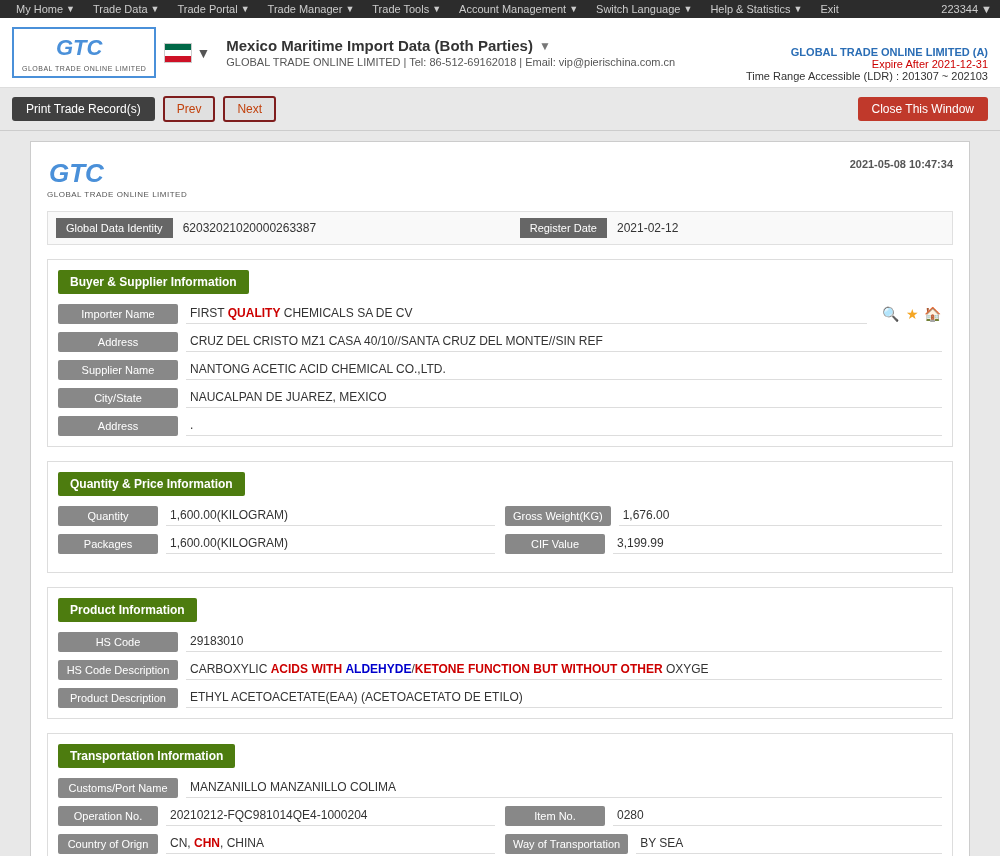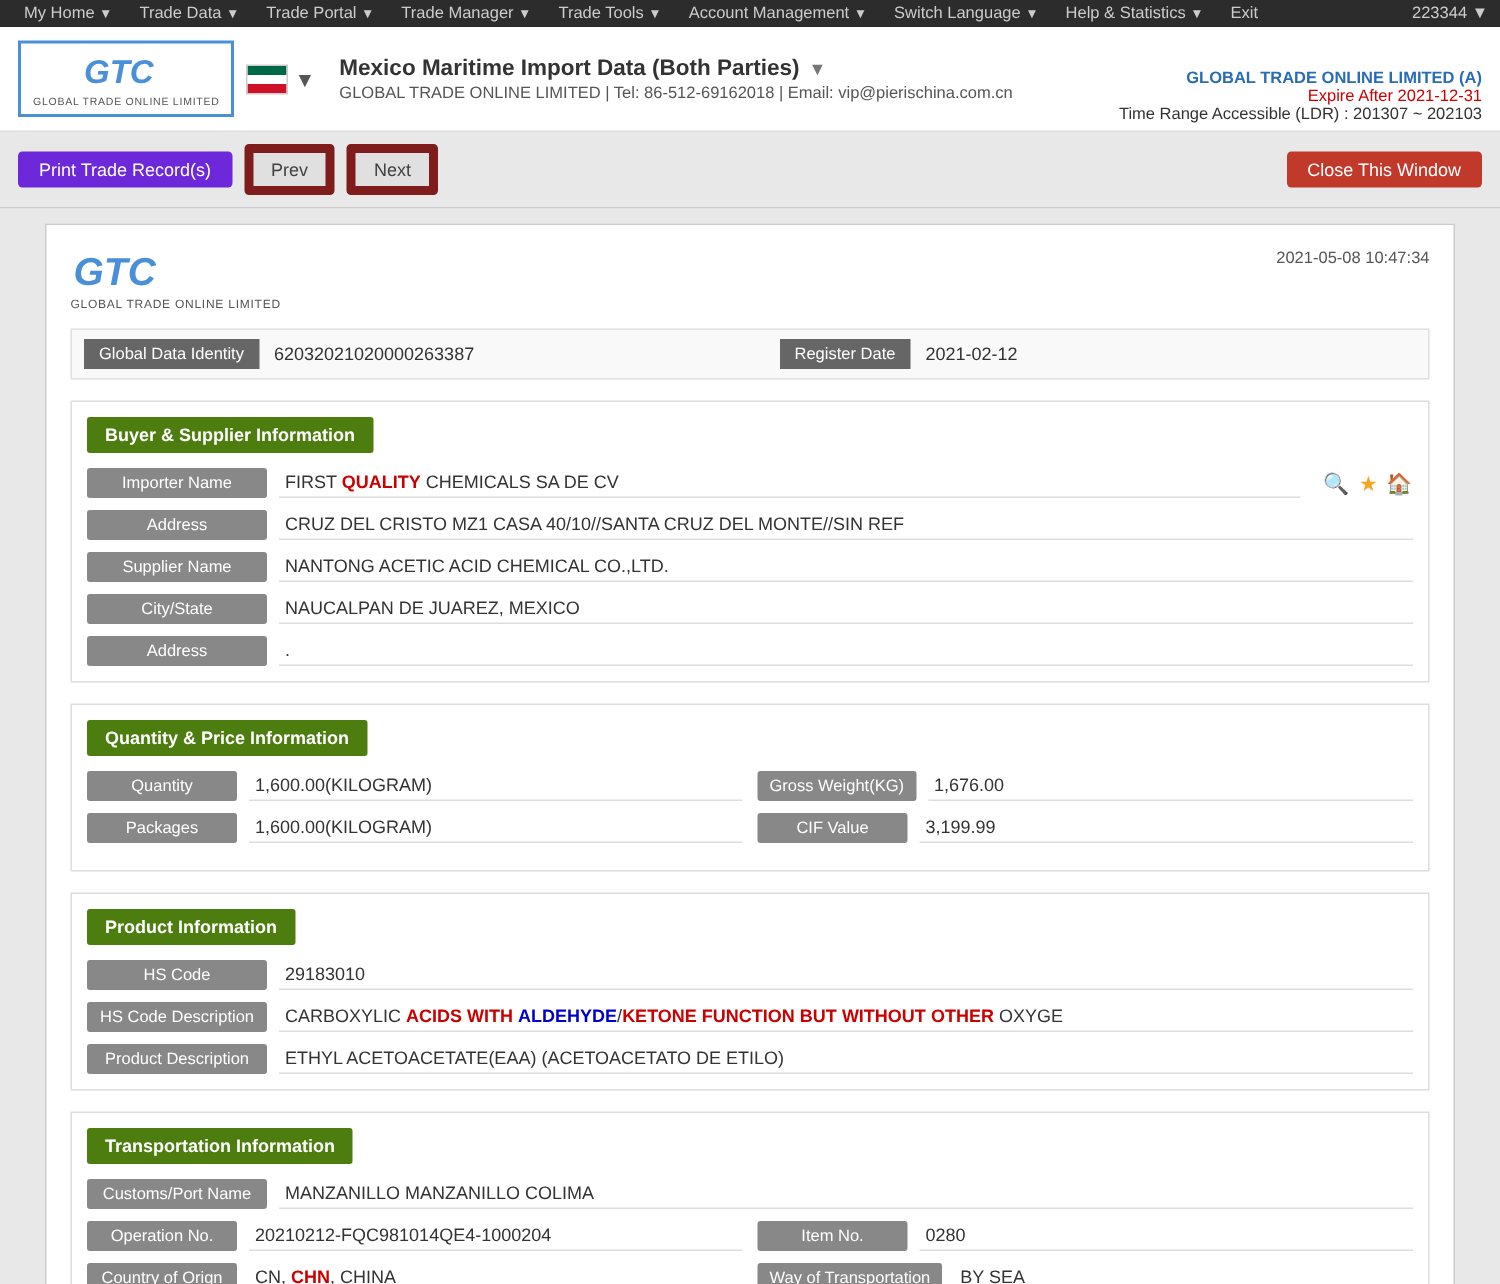--- a/index.html
+++ b/index.html
@@ -61,32 +61,32 @@
     
     .action-bar {
       background: #e8e8e8;
       padding: 8px 12px;
       display: flex;
       align-items: center;
       gap: 8px;
       border-bottom: 1px solid #ccc;
     }
     .btn-print {
-      background: #6d28d9;
+      background: #404040;
       color: #fff;
       border: none;
       padding: 5px 14px;
       font-size: 12px;
       cursor: pointer;
       border-radius: 3px;
     }
     .btn-nav {
       background: #e0e0e0;
-      color: #404040;
-      border: 6px solid #7f1d1d;
+      color: #c2410c;
+      border: 2px solid #7f1d1d;
       padding: 4px 12px;
       font-size: 12px;
       cursor: pointer;
       border-radius: 3px;
     }
     .btn-close {
       background: #c0392b;
       color: #fff;
       border: none;
       padding: 5px 14px;
@@ -114,21 +114,21 @@
     .card-header-row {
       display: flex;
       justify-content: space-between;
       align-items: flex-start;
       margin-bottom: 12px;
     }
     .card-logo-box {
       display: flex; flex-direction: column; align-items: flex-start;
     }
     .card-logo-sub { font-size: 8px; color: #555; text-transform: uppercase; letter-spacing: 0.5px; }
-    .card-timestamp { font-size: 11px; color: #555; text-align: right; }
+    .card-timestamp { font-size: 11px; color: #555; text-align: right; font-weight: bold; }
 
     
     .gdi-row {
       display: flex;
       align-items: center;
       gap: 10px;
       margin-bottom: 14px;
       background: #f9f9f9;
       padding: 6px 8px;
       border: 1px solid #e0e0e0;

